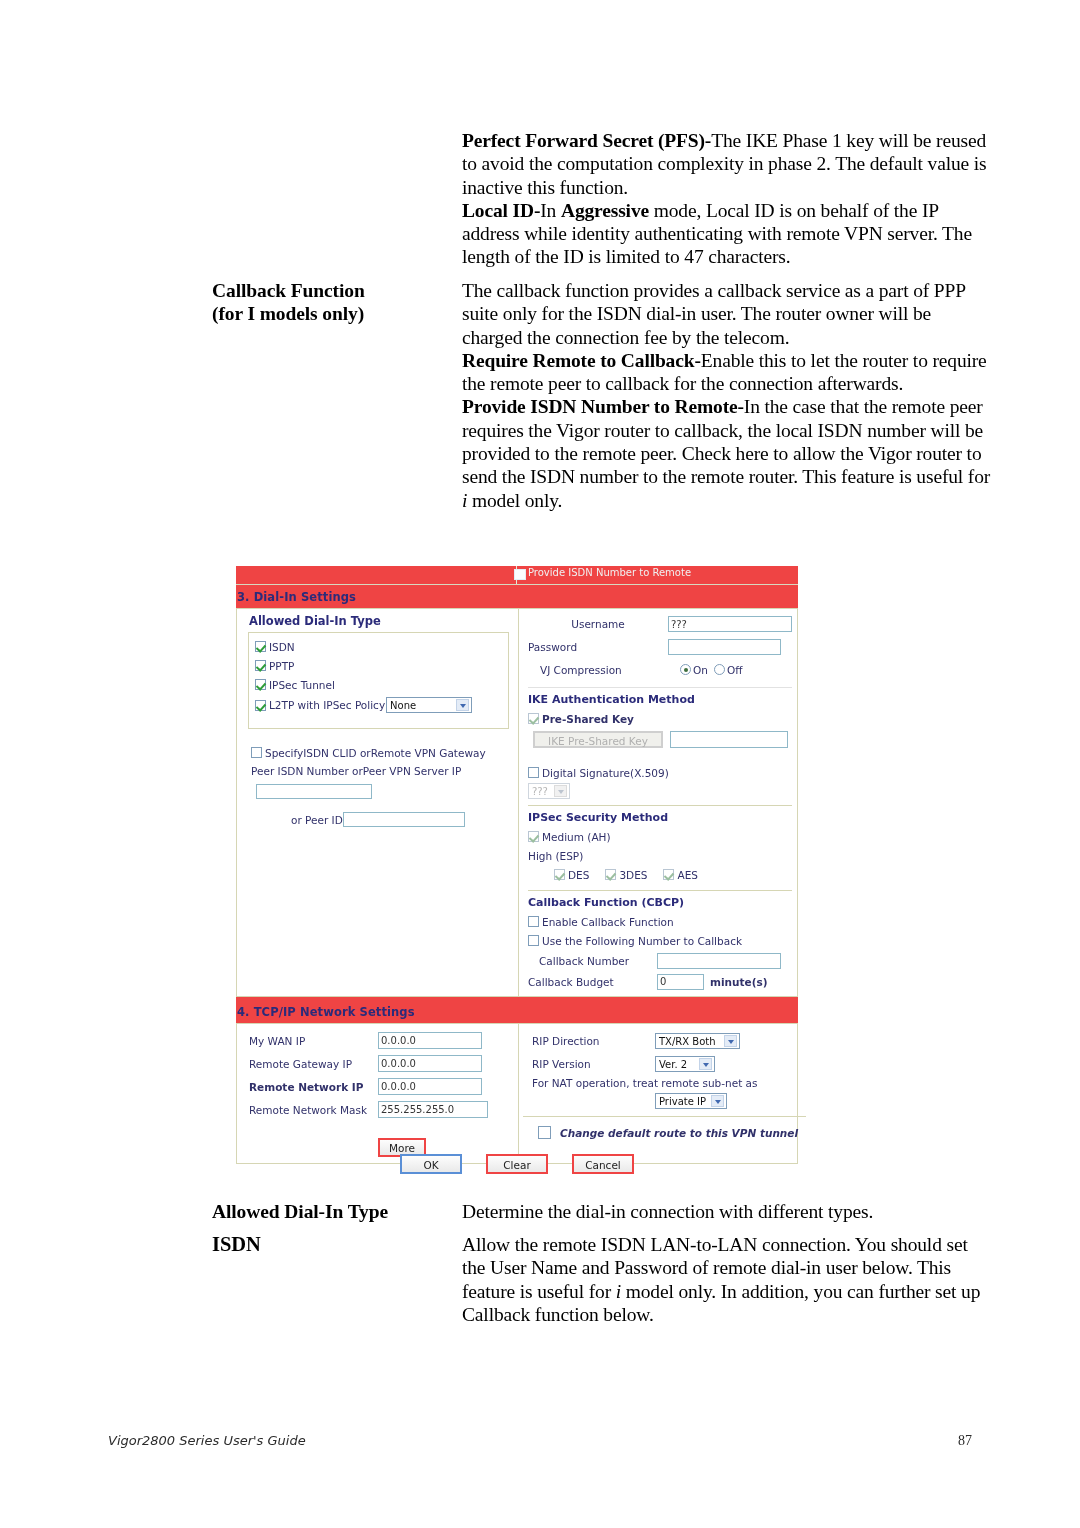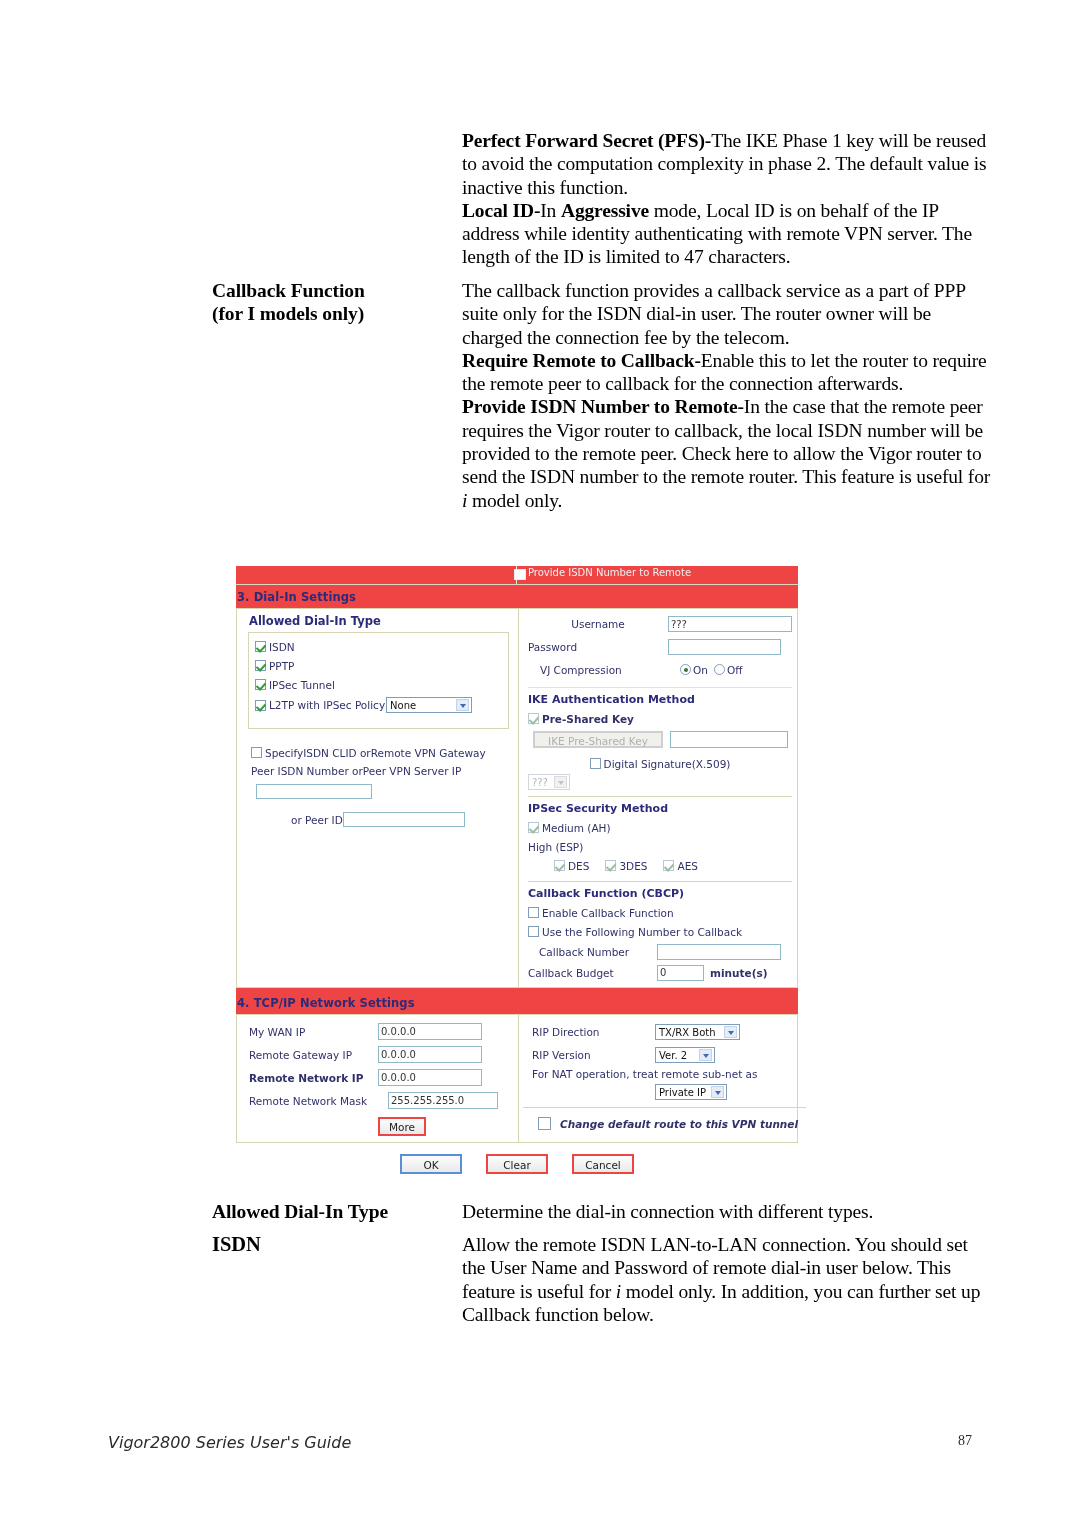--- a/index.html
+++ b/index.html
@@ -260,21 +260,21 @@
     position: absolute;
     left: 0; right: 0;
     top: 1433px;
     height: 24px;
   }
   #footer .fl {
     position: absolute;
     left: 108px; top: 0;
     font-family: "DejaVu Sans", sans-serif;
     font-style: italic;
-    font-size: 16px;
+    font-size: 13px;
     color: #2b2b2b;
   }
   #footer .fr {
     position: absolute;
     right: 108px; top: 0;
     font-family: "Liberation Serif", serif;
     font-size: 14px;
     color: #2b2b2b;
   }
 </style>
@@ -369,21 +369,21 @@
 
       <div class="blk-head">IKE Authentication Method</div>
       <div class="chk-row">
         <span class="cb checked dim"></span>
         <span class="lbl" style="font-weight:bold;">Pre-Shared Key</span>
       </div>
       <div class="form-row" style="padding-left:5px;">
         <span class="btn disabled" style="width:130px; height:17px; line-height:14px;">IKE Pre-Shared Key</span>
         <span class="tf" style="width:118px; height:17px; margin-left:7px;"></span>
       </div>
-      <div class="chk-row" style="margin-top:3px;justify-content:center;">
+      <div class="chk-row" style="margin-top:12px;">
         <span class="cb"></span>
         <span class="lbl">Digital Signature(X.509)</span>
       </div>
       <div style="padding:1px 0 0 0;">
         <span class="sel dim" style="width:42px;">
           <span>???</span>
           <span class="arw"></span>
         </span>
       </div>
 
@@ -440,24 +440,24 @@
       <div class="form-row" style="padding-left:12px;">
         <span class="lbl" style="width:129px;">Remote Gateway IP</span>
         <span class="tf" style="width:104px; height:17px; line-height:16px;">0.0.0.0</span>
       </div>
       <div class="form-row" style="padding-left:12px;">
         <span class="lbl" style="width:129px;font-weight:bold;">Remote Network IP</span>
         <span class="tf" style="width:104px; height:17px; line-height:16px;">0.0.0.0</span>
       </div>
       <div class="form-row" style="padding-left:12px;">
         <span class="lbl" style="width:129px;">Remote Network Mask</span>
-        <span class="tf" style="width:110px; height:17px; line-height:16px;margin-left:10px;">255.255.255.0</span>
+        <span class="tf" style="width:110px; height:17px; line-height:16px;">255.255.255.0</span>
       </div>
       <div style="padding:5px 0 0 141px;">
-        <span class="btn" style="width:48px; height:19px; line-height:15px;">More</span>
+        <span class="btn" style="width:48px; height:19px; line-height:15px;margin-top:12px;">More</span>
       </div>
     </div>
 
     <div class="panel-right" style="padding-top:5px; padding-left:13px;">
       <div class="form-row">
         <span class="lbl" style="width:123px;">RIP Direction</span>
         <span class="sel" style="width:85px;">
           <span>TX/RX Both</span>
           <span class="arw"></span>
         </span>

